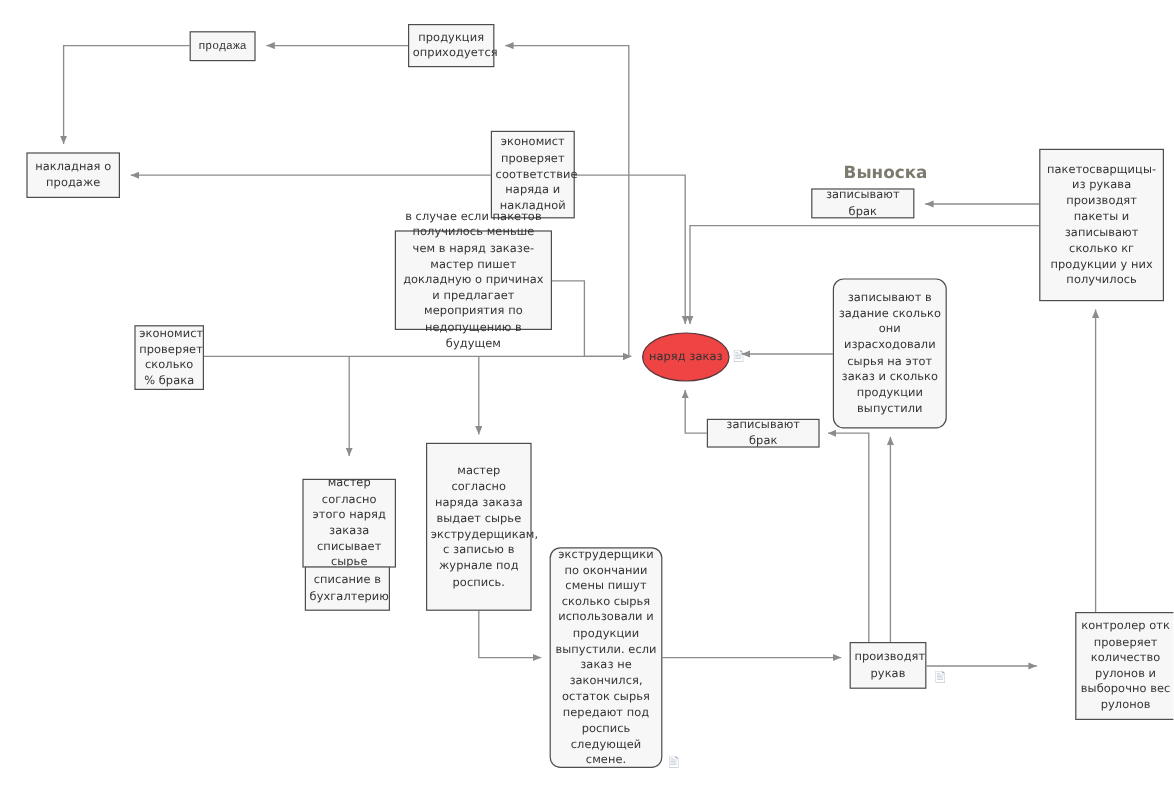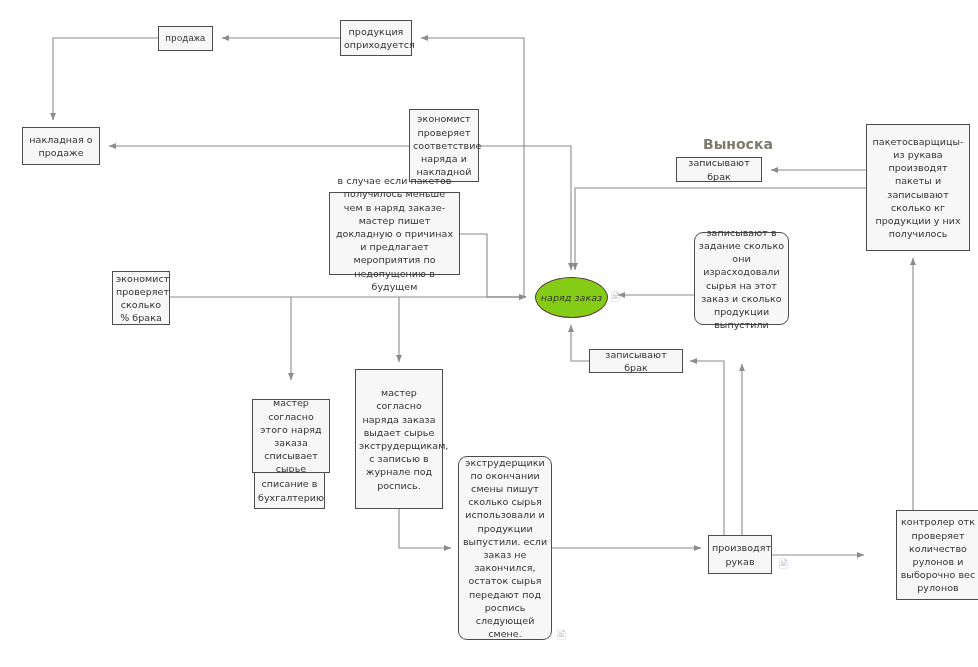--- a/index.html
+++ b/index.html
@@ -38,23 +38,22 @@
     font-size: 9.5px;
     line-height: 13.2px;
     padding: 2px 3px;
     letter-spacing: 0.05px;
   }
   .node.rounded {
     border-radius: 9px;
   }
   .node.ellipse {
     border-radius: 50%;
-    background: #84cc16;
+    background: #ef4444;
     border: 1px solid #59343a;
-    font-style: italic;
   }
   .node span {
     display: block;
     width: 100%;
   }
   .free-label {
     position: absolute;
     color: #7d7a6e;
     font-size: 14px;
     line-height: 11px;
@@ -149,21 +148,21 @@
   </div>
 
   <div class="node" style="left:676px;top:157px;width:86px;height:25px;">
     <span>записывают брак</span>
   </div>
 
   <div class="node" style="left:291px;top:192px;width:131px;height:83px;margin-left:38px;">
     <span>в случае если пакетов получилось меньше чем в наряд заказе-мастер пишет докладную о причинах и предлагает мероприятия по недопущению в будущем</span>
   </div>
 
-  <div class="node rounded" style="left:694px;top:232px;width:95px;height:93px;">
+  <div class="node rounded" style="left:694px;top:232px;width:95px;height:125px;">
     <span>записывают в задание сколько они израсходовали сырья на этот заказ и сколько продукции выпустили</span>
   </div>
 
   <div class="node" style="left:112px;top:271px;width:58px;height:54px;">
     <span>экономист проверяет сколько % брака</span>
   </div>
 
   <div class="node ellipse" style="left:535px;top:277px;width:73px;height:41px;">
     <span>наряд заказ</span>
   </div>

